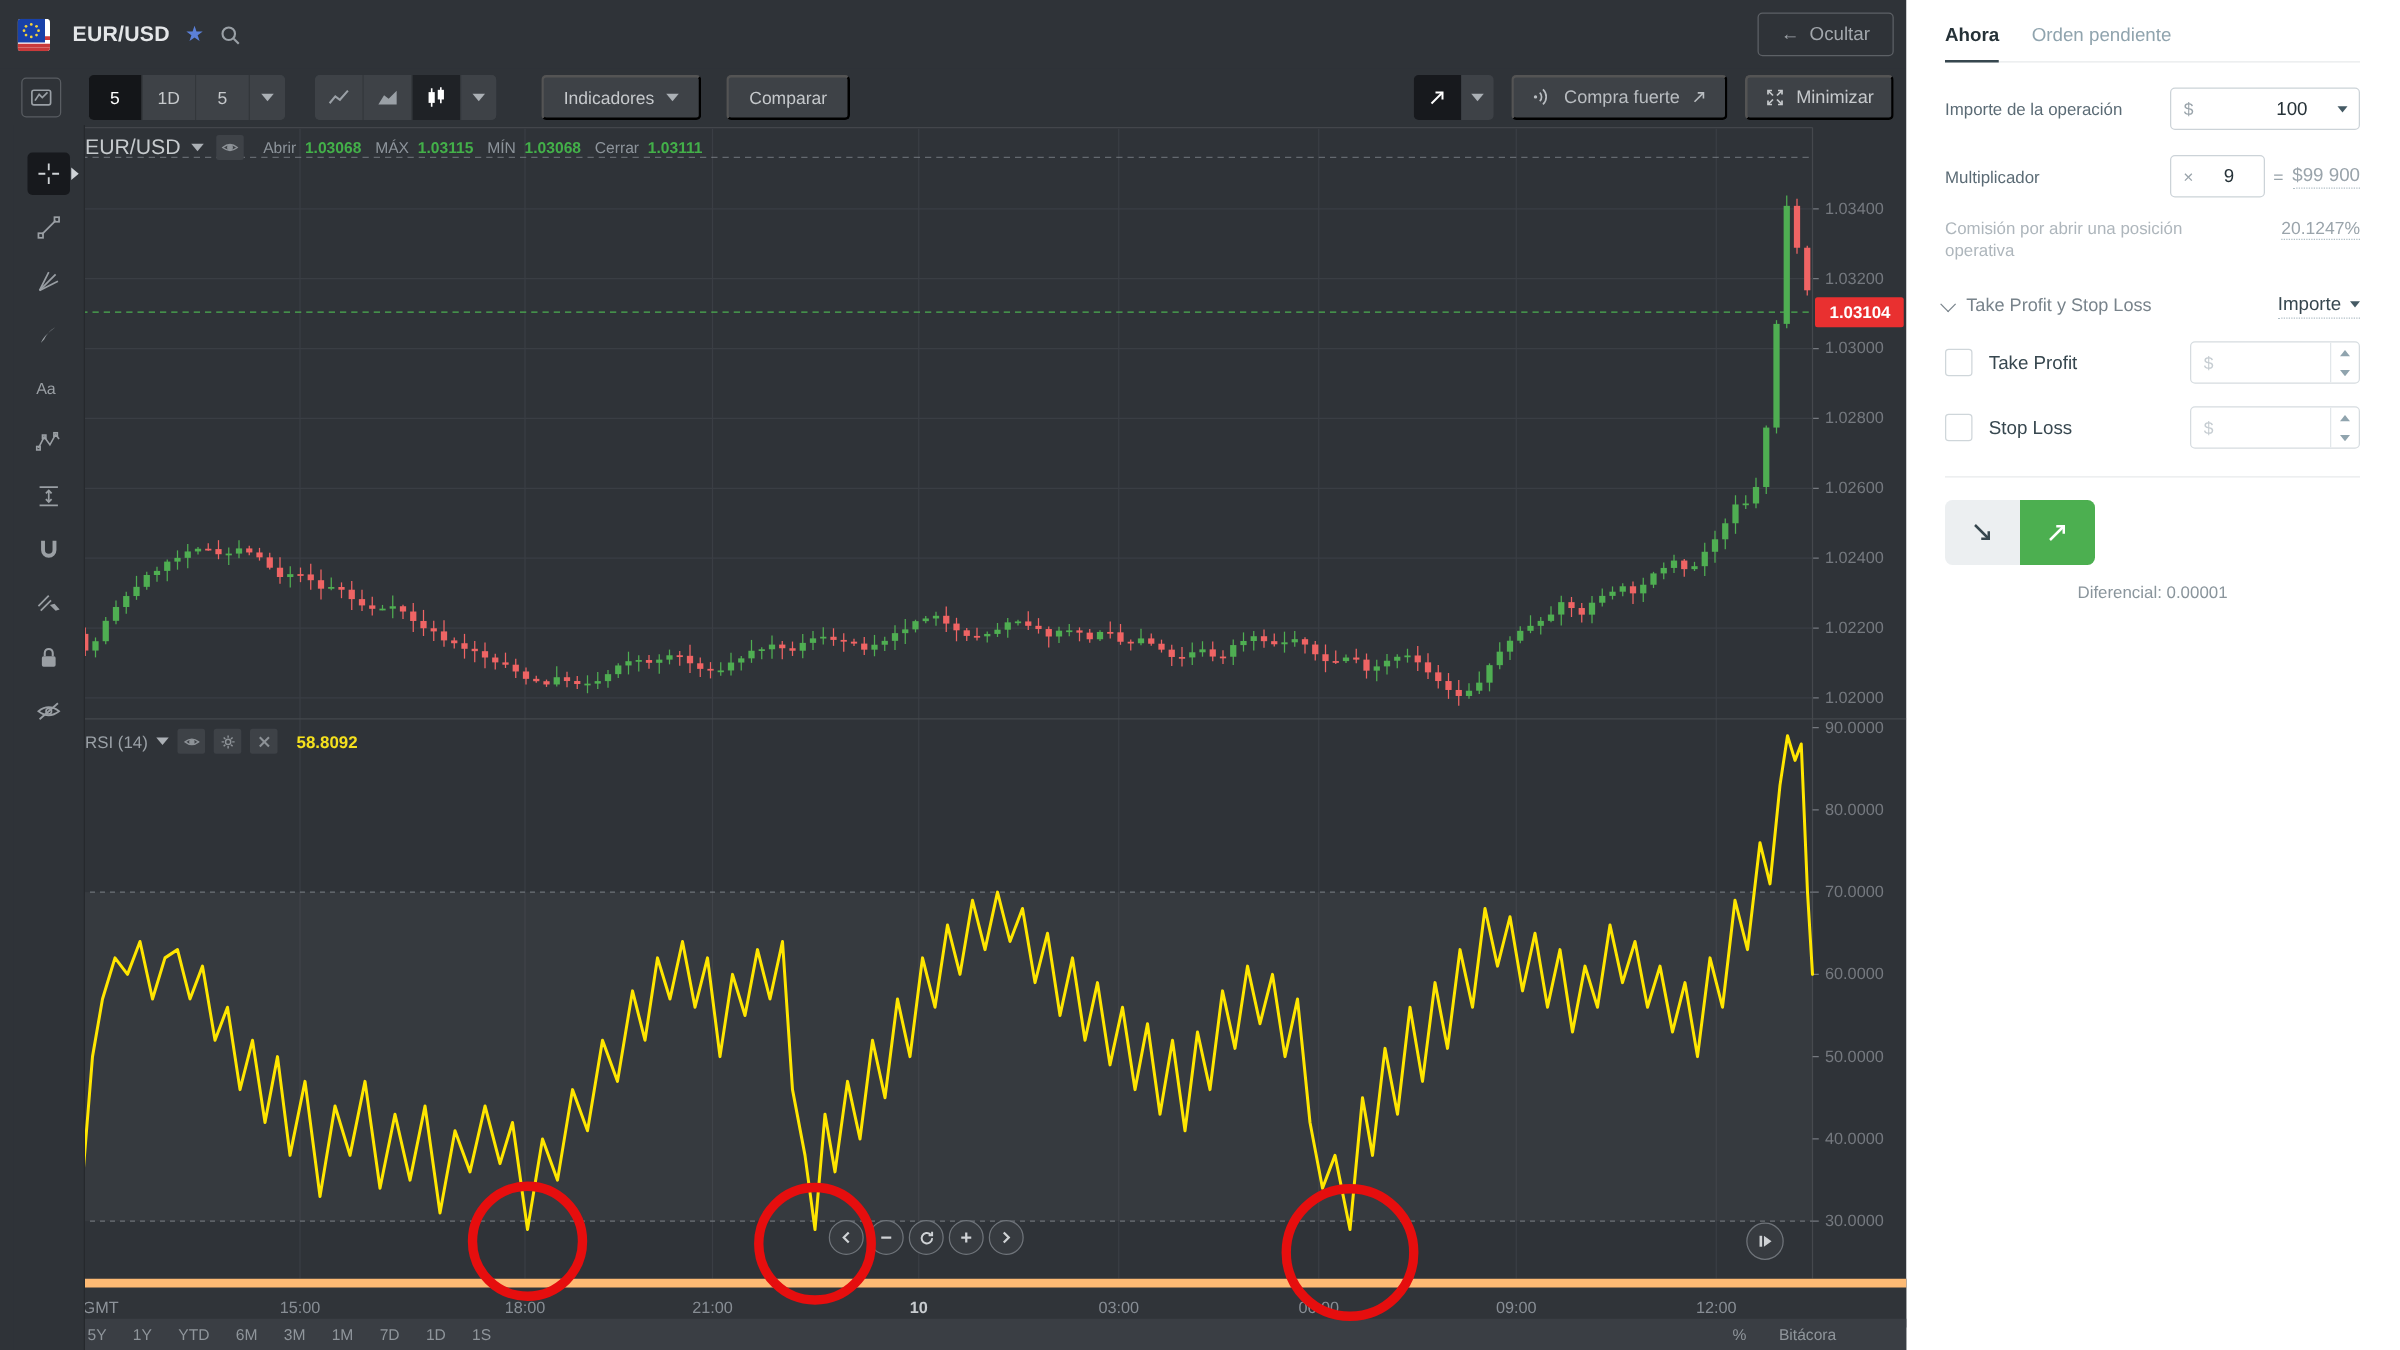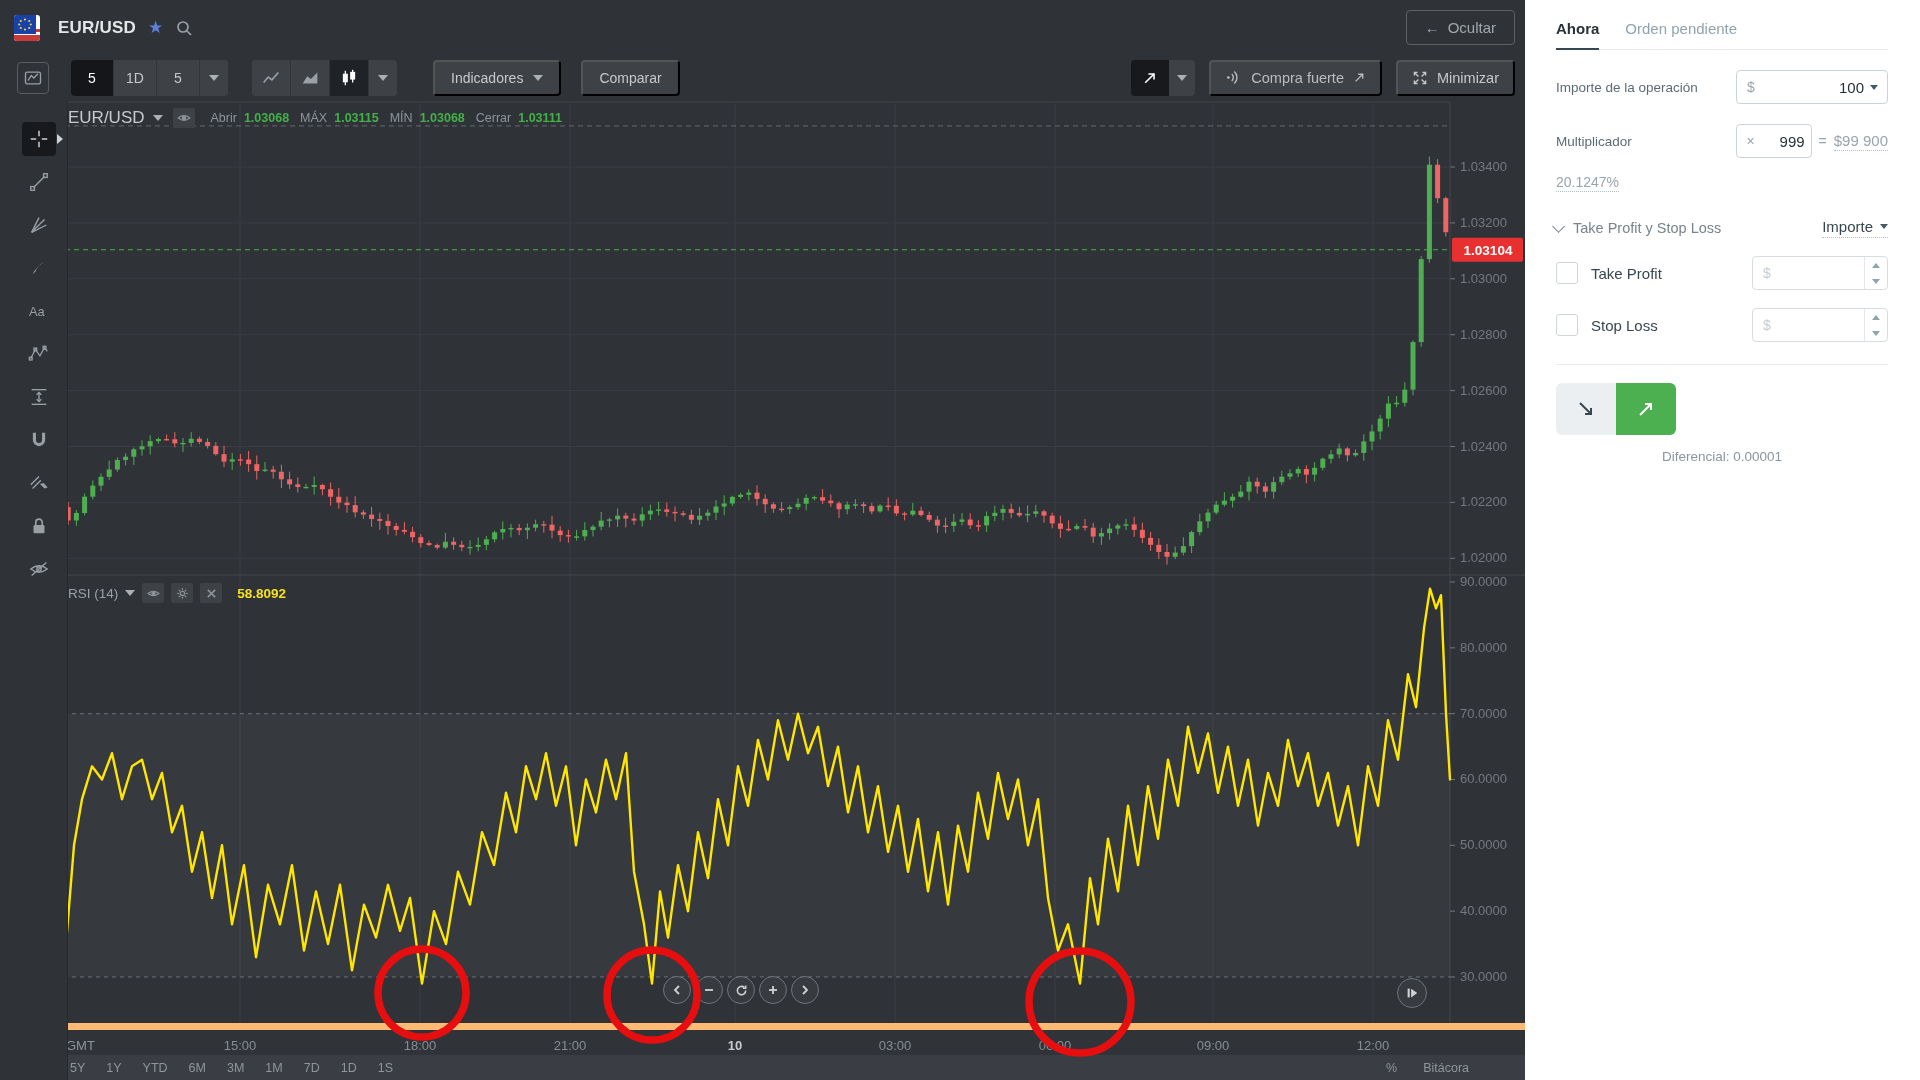--- a/index.html
+++ b/index.html
@@ -71,21 +71,21 @@
   
   .panel{position:absolute;left:1525px;top:0;width:395px;height:1080px;background:#ffffff;box-sizing:border-box;padding:0 32px 0 31px;}
   .tabs{display:flex;gap:26px;padding-top:20px;border-bottom:1px solid #e8eaec;}
   .tab{font-size:15px;color:#90a4ae;padding-bottom:11px;cursor:pointer;}
   .tab.active{color:#263238;font-weight:700;border-bottom:2px solid #37474f;margin-bottom:-1px;}
   .prow{display:flex;justify-content:space-between;align-items:center;margin-top:20px;}
   .plabel{color:#5b6b75;font-size:13.5px;}
   .pinput{display:flex;align-items:center;width:152px;height:34px;border:1px solid #ccd3d8;border-radius:4px;box-sizing:border-box;background:#fff;}
   .pinput.small{width:76px;}
   .pinput .cur{color:#9aa4ab;font-size:14px;padding-left:10px;}
-  .pinput input{border:0;outline:0;flex:1;min-width:0;text-align:right;font-size:15px;color:#263238;font-family:"Liberation Sans",sans-serif;padding:0 6px;background:transparent;}
+  .pinput input{border:0;outline:0;flex:1;min-width:0;text-align:right;font-size:15px;color:#263238;font-family:"Liberation Sans",sans-serif;padding:0 24px;background:transparent;}
   .caret-dark{width:0;height:0;border-left:4.5px solid transparent;border-right:4.5px solid transparent;border-top:5.5px solid #455a64;margin-right:9px;cursor:pointer;}
   .mright{display:flex;align-items:center;}
   .eq{color:#9aa4ab;font-size:14px;margin:0 7px;}
   .dotted{border-bottom:1px dotted #b0bec5;cursor:pointer;}
   .result{color:#9aa4ab;font-size:15px;padding-bottom:1px;}
   .commission{align-items:flex-start;margin-top:16px;}
   .commission .plabel{width:238px;line-height:1.3;color:#aeb6bc;}
   .commission .cval{color:#9aa4ab;font-size:14px;padding-bottom:1px;}
   .tpsl-head{display:flex;align-items:center;margin-top:26px;}
   .chev-down{width:8px;height:8px;border-right:1.6px solid #78838b;border-bottom:1.6px solid #78838b;transform:rotate(45deg);margin:-4px 10px 0 -2px;cursor:pointer;}
@@ -872,20 +872,21 @@
         <div class="pinput small">
           <span class="cur">×</span>
           <input value="999" style="">
         </div>
         <span class="eq">=</span>
         <span class="result dotted">$99 900</span>
       </div>
     </div>
 
     <div class="prow commission">
+      <span class="plabel">Comisión por abrir una posición operativa</span>
       <span class="cval dotted">20.1247%</span>
     </div>
 
     <div class="tpsl-head">
       <span class="chev-down"></span>
       <span class="tpsl-title">Take Profit y Stop Loss</span>
       <div class="mode-dd">
         <span>Importe</span>
         <span class="caret-dark" style="margin-right:0"></span>
       </div>

